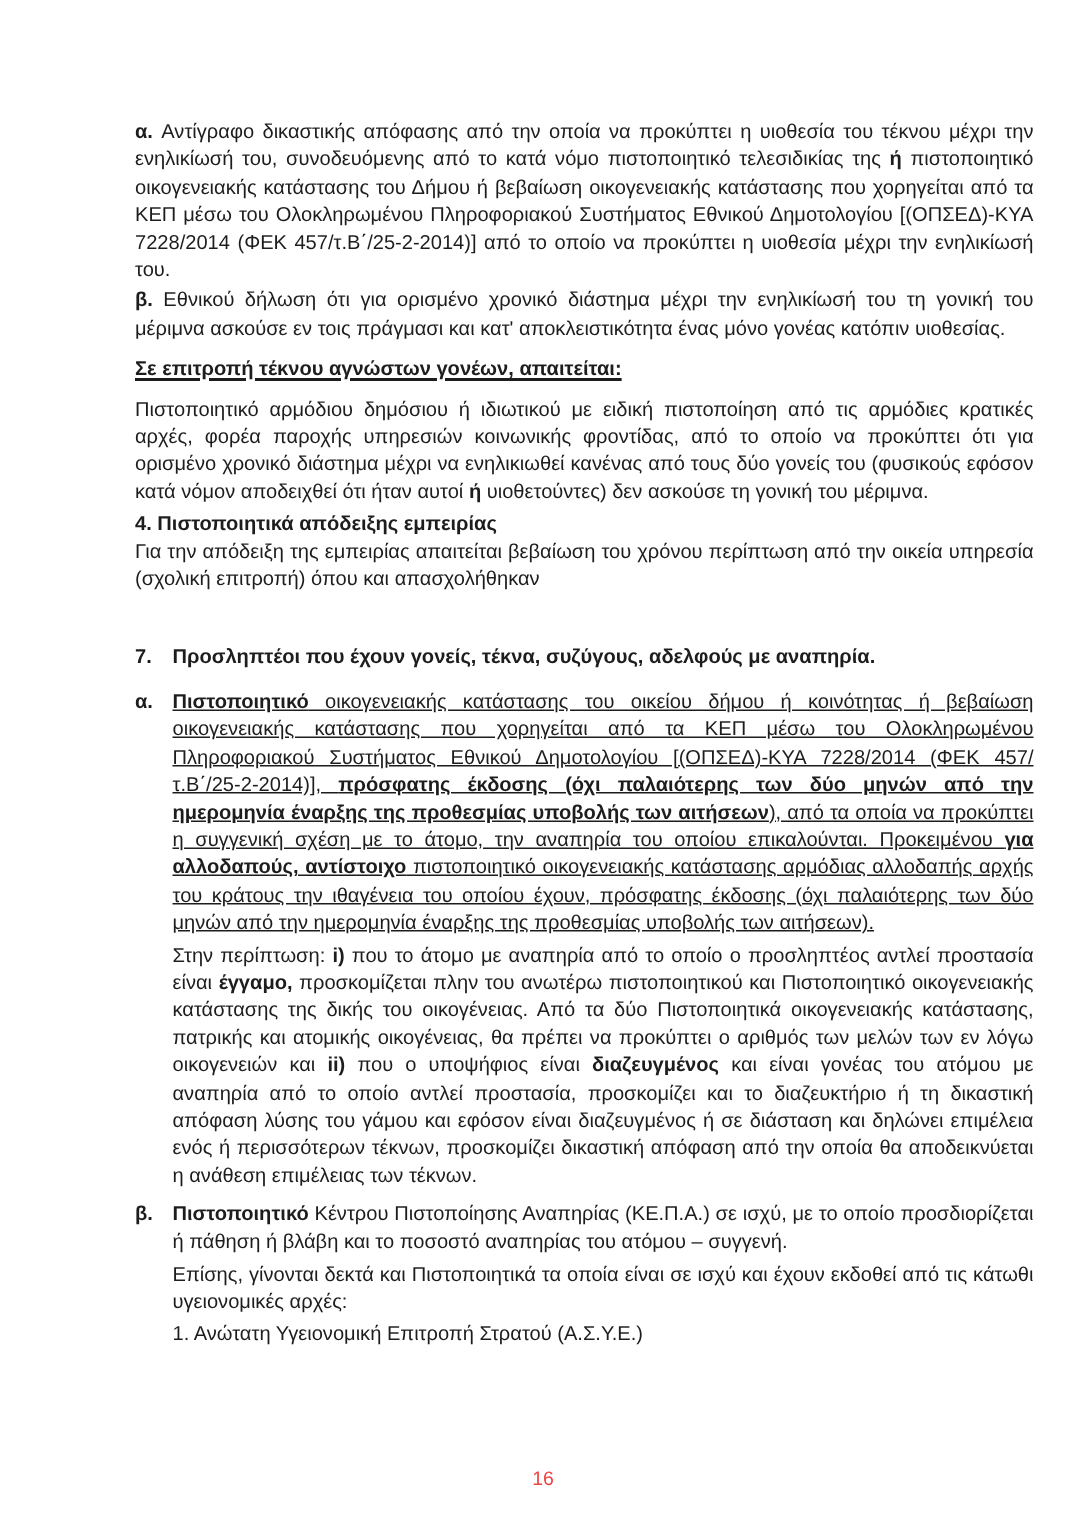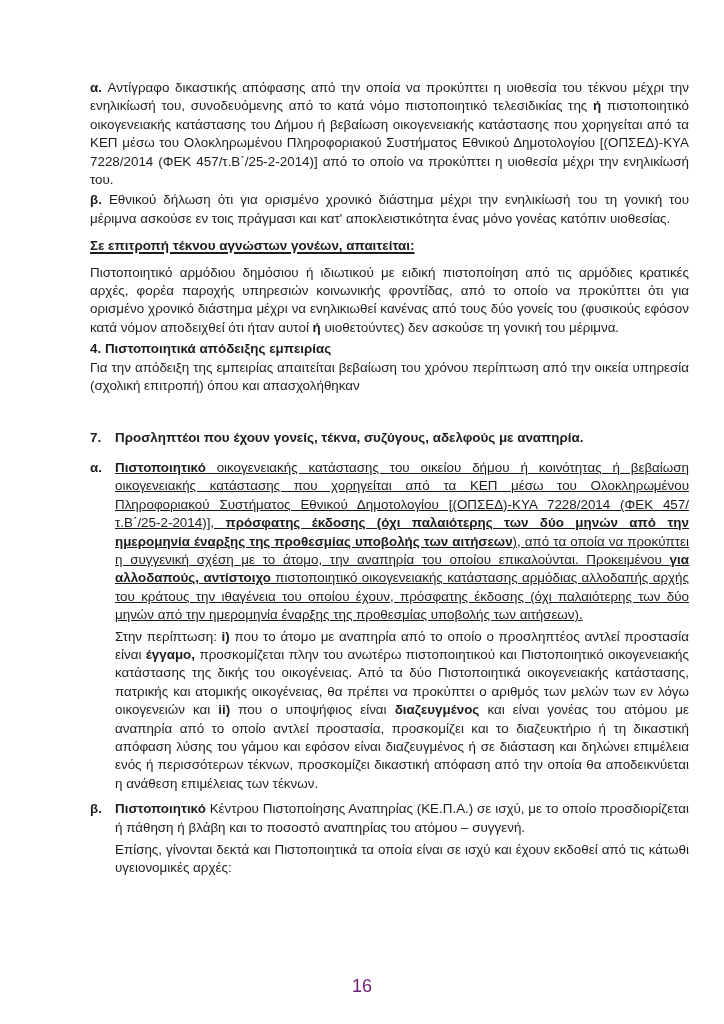--- a/index.html
+++ b/index.html
@@ -47,34 +47,35 @@
   [data-name="heading-7-disability"]    { margin: 33px 0 12px 0; }
   [data-name="item-a-family-status-cert"] { margin-bottom: 3px; text-decoration: underline; }
   [data-name="para-married-or-divorced"]  { margin-bottom: 7px; }
   [data-name="item-b-kepa-cert"]          { margin-bottom: 4px; }
 
   .footer {
     position: absolute;
     left: 0; right: 0;
     top: 977px;
     text-align: center;
-    font-size: 18px;
-    color: #701a75;
+    font-size: 13px;
+    color: #ef4444;
   }
 </style>
 </head>
 <body data-name="document-page">
 
 <div class="page-content" data-name="page-content">
     <p class="blk para" data-name="para-adoption-decision"><span class="b" data-name="text-run">α. </span><span data-name="text-run">Αντίγραφο δικαστικής απόφασης από την οποία να προκύπτει η υιοθεσία του τέκνου μέχρι την ενηλικίωσή του, συνοδευόμενης από το κατά νόμο πιστοποιητικό τελεσιδικίας της </span><span class="b" data-name="text-run">ή</span><span data-name="text-run"> πιστοποιητικό οικογενειακής κατάστασης του Δήμου ή βεβαίωση οικογενειακής κατάστασης που χορηγείται από τα ΚΕΠ μέσω του Ολοκληρωμένου Πληροφοριακού Συστήματος Εθνικού Δημοτολογίου [(ΟΠΣΕΔ)-ΚΥΑ 7228/2014 (ΦΕΚ 457/τ.Β΄/25-2-2014)] από το οποίο να προκύπτει η υιοθεσία μέχρι την ενηλικίωσή του.</span></p>
     <p class="blk para" data-name="para-responsible-declaration"><span class="b" data-name="text-run">β. </span><span data-name="text-run">Εθνικού δήλωση ότι για ορισμένο χρονικό διάστημα μέχρι την ενηλικίωσή του τη γονική του μέριμνα ασκούσε εν τοις πράγμασι και κατ' αποκλειστικότητα ένας μόνο γονέας κατόπιν υιοθεσίας.</span></p>
     <p class="blk headingU" data-name="heading-unknown-parents"><span class="b u" data-name="text-run">Σε επιτροπή τέκνου αγνώστων γονέων, απαιτείται:</span></p>
     <p class="blk para" data-name="para-unknown-parents-cert"><span data-name="text-run">Πιστοποιητικό αρμόδιου δημόσιου ή ιδιωτικού με ειδική πιστοποίηση από τις αρμόδιες κρατικές αρχές, φορέα παροχής υπηρεσιών κοινωνικής φροντίδας, από το οποίο να προκύπτει ότι για ορισμένο χρονικό διάστημα μέχρι να ενηλικιωθεί κανένας από τους δύο γονείς του (φυσικούς εφόσον κατά νόμον αποδειχθεί ότι ήταν αυτοί </span><span class="b" data-name="text-run">ή</span><span data-name="text-run"> υιοθετούντες) δεν ασκούσε τη γονική του μέριμνα.</span></p>
     <p class="blk heading6" data-name="heading-6-experience"><span class="b" data-name="text-run">4. Πιστοποιητικά απόδειξης εμπειρίας</span></p>
     <p class="blk para" data-name="para-experience"><span data-name="text-run">Για την απόδειξη της εμπειρίας απαιτείται βεβαίωση του χρόνου περίπτωση από την οικεία υπηρεσία (σχολική επιτροπή) όπου και απασχολήθηκαν</span></p>
     <p class="blk heading7" data-name="heading-7-disability"><span class="marker" data-name="heading-7-disability-marker">7.</span><span class="b" data-name="text-run">Προσληπτέοι που έχουν γονείς, τέκνα, συζύγους, αδελφούς με αναπηρία.</span></p>
     <p class="blk hang" data-name="item-a-family-status-cert"><span class="marker" data-name="item-a-family-status-cert-marker">α.</span><span class="b" data-name="text-run">Πιστοποιητικό</span><span data-name="text-run"> οικογενειακής κατάστασης του οικείου δήμου ή κοινότητας ή βεβαίωση οικογενειακής κατάστασης που χορηγείται από τα ΚΕΠ μέσω του Ολοκληρωμένου Πληροφοριακού Συστήματος Εθνικού Δημοτολογίου [(ΟΠΣΕΔ)-ΚΥΑ 7228/2014 (ΦΕΚ 457/τ.Β΄/25-2-2014)], </span><span class="b" data-name="text-run">πρόσφατης έκδοσης (όχι παλαιότερης των δύο μηνών από την ημερομηνία έναρξης της προθεσμίας υποβολής των αιτήσεων</span><span data-name="text-run">), από τα οποία να προκύπτει η συγγενική σχέση με το άτομο, την αναπηρία του οποίου επικαλούνται. Προκειμένου </span><span class="b" data-name="text-run">για αλλοδαπούς, αντίστοιχο</span><span data-name="text-run"> πιστοποιητικό οικογενειακής κατάστασης αρμόδιας αλλοδαπής αρχής του κράτους την ιθαγένεια του οποίου έχουν, πρόσφατης έκδοσης (όχι παλαιότερης των δύο μηνών από την ημερομηνία έναρξης της προθεσμίας υποβολής των αιτήσεων).</span></p>
     <p class="blk indent" data-name="para-married-or-divorced"><span data-name="text-run">Στην περίπτωση: </span><span class="b" data-name="text-run">i)</span><span data-name="text-run"> που το άτομο με αναπηρία από το οποίο ο προσληπτέος αντλεί προστασία είναι </span><span class="b" data-name="text-run">έγγαμο,</span><span data-name="text-run"> προσκομίζεται πλην του ανωτέρω πιστοποιητικού και Πιστοποιητικό οικογενειακής κατάστασης της δικής του οικογένειας. Από τα δύο Πιστοποιητικά οικογενειακής κατάστασης, πατρικής και ατομικής οικογένειας, θα πρέπει να προκύπτει ο αριθμός των μελών των εν λόγω οικογενειών και </span><span class="b" data-name="text-run">ii)</span><span data-name="text-run"> που ο υποψήφιος είναι </span><span class="b" data-name="text-run">διαζευγμένος</span><span data-name="text-run"> και είναι γονέας του ατόμου με αναπηρία από το οποίο αντλεί προστασία, προσκομίζει και το διαζευκτήριο ή τη δικαστική απόφαση λύσης του γάμου και εφόσον είναι διαζευγμένος ή σε διάσταση και δηλώνει επιμέλεια ενός ή περισσότερων τέκνων, προσκομίζει δικαστική απόφαση από την οποία θα αποδεικνύεται η ανάθεση επιμέλειας των τέκνων.</span></p>
     <p class="blk hang" data-name="item-b-kepa-cert"><span class="marker" data-name="item-b-kepa-cert-marker">β.</span><span class="b" data-name="text-run">Πιστοποιητικό</span><span data-name="text-run"> Κέντρου Πιστοποίησης Αναπηρίας (ΚΕ.Π.Α.) σε ισχύ, με το οποίο προσδιορίζεται ή πάθηση ή βλάβη και το ποσοστό αναπηρίας του ατόμου – συγγενή.</span></p>
     <p class="blk indent" data-name="para-also-accepted"><span data-name="text-run">Επίσης, γίνονται δεκτά και Πιστοποιητικά τα οποία είναι σε ισχύ και έχουν εκδοθεί από τις κάτωθι υγειονομικές αρχές:</span></p>
+    <p class="blk indent" data-name="item-1-asye"><span data-name="text-run">1. Ανώτατη Υγειονομική Επιτροπή Στρατού (Α.Σ.Υ.Ε.)</span></p>
   </div>
 
 <div class="footer" data-name="page-number">16</div>
 
 </body></html>

